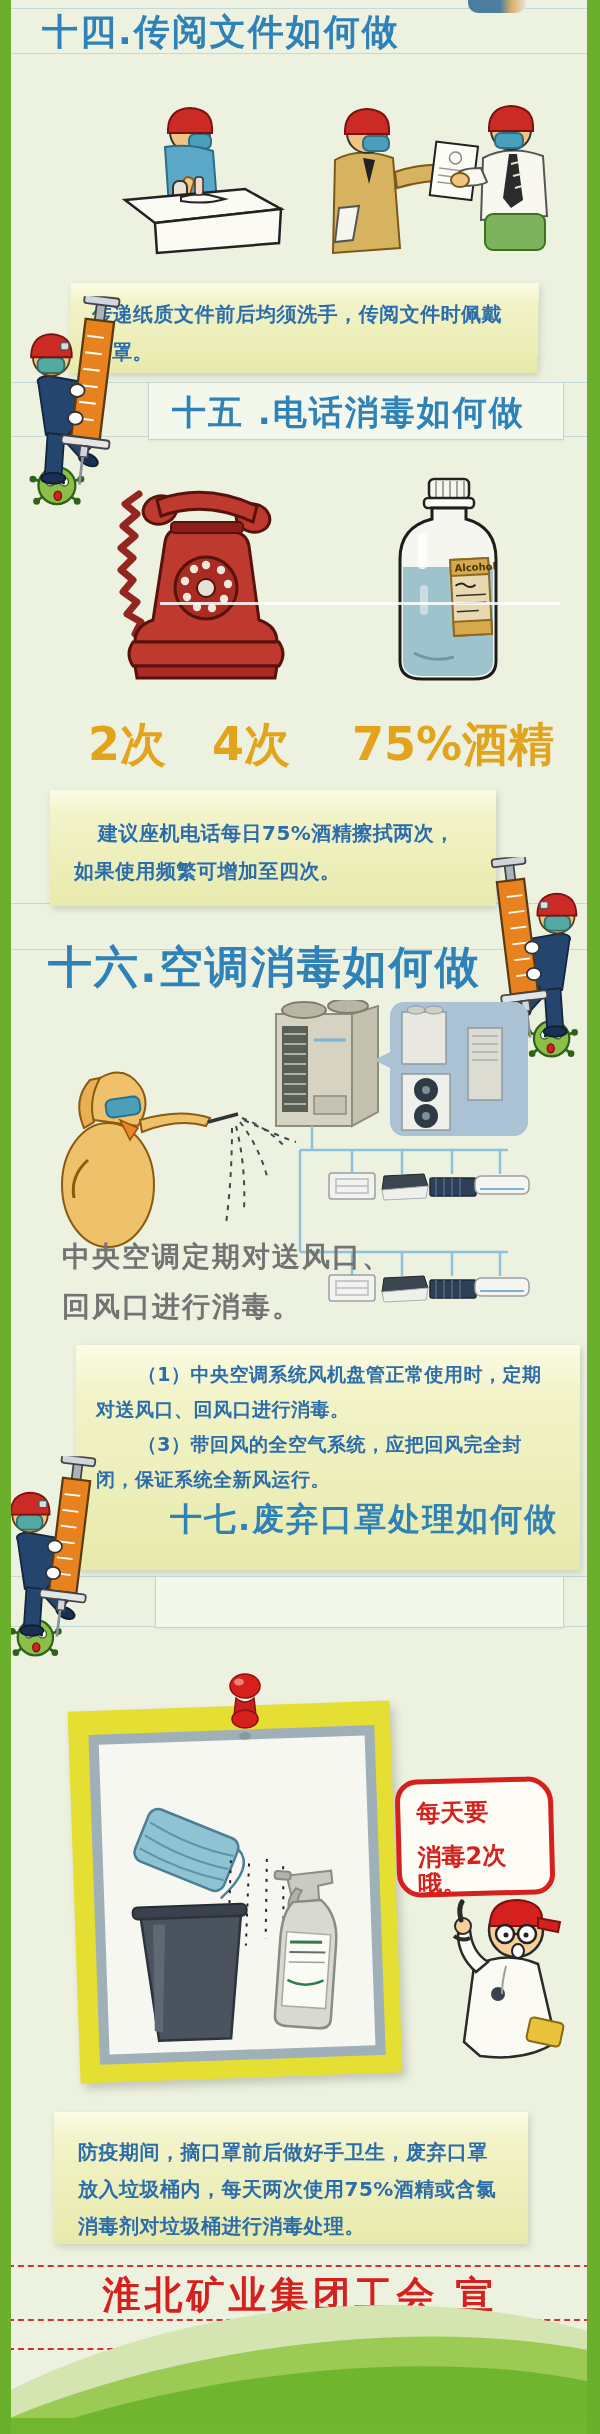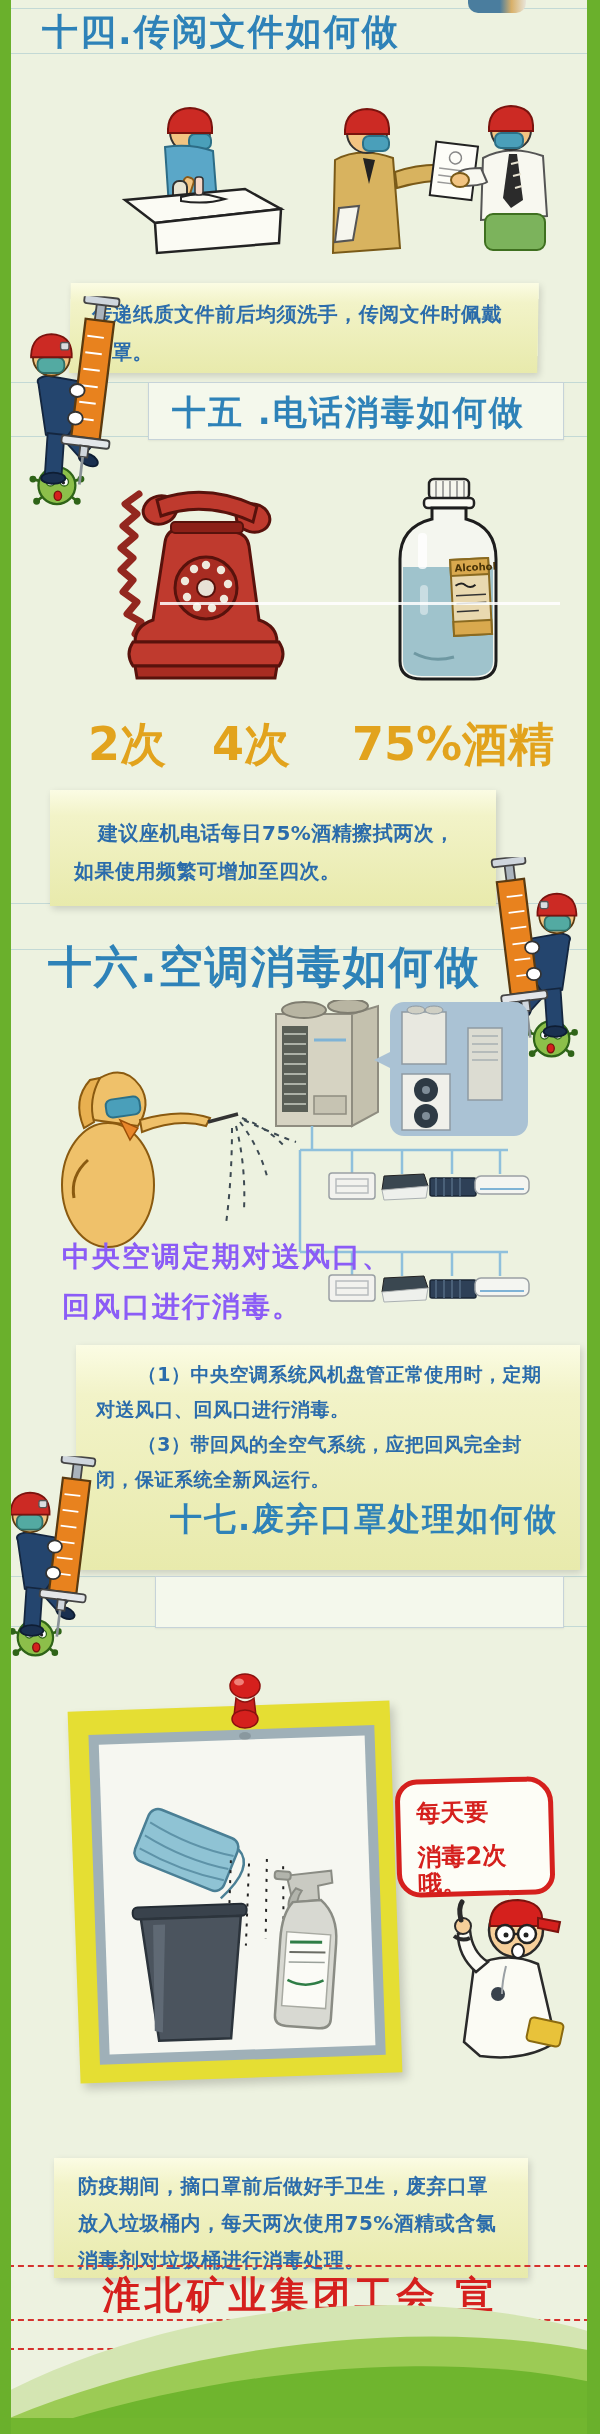--- a/index.html
+++ b/index.html
@@ -8,21 +8,21 @@
   .abs{position:absolute;}
   .rule{position:absolute;left:10px;right:12px;height:1px;background:rgba(125,175,195,.38);}
   .sidebar{position:absolute;top:0;bottom:0;width:11px;background:#6ab02c;z-index:30;}
   .sec-title{position:absolute;color:#2e82b8;font-weight:800;letter-spacing:2px;white-space:nowrap;}
   .panel{position:absolute;background:#f4f8ec;border:1px solid #c6d3d9;box-shadow:0 1px 2px rgba(0,0,0,.06);}
   .note{position:absolute;background:linear-gradient(180deg,#fbfce4 0%,#f2f3c8 22%,#e8eaac 100%);
         box-shadow:2px 3px 7px rgba(0,0,0,.15);color:#2b6cab;font-weight:bold;font-size:20px;
         line-height:1.9;letter-spacing:.5px;}
   .note p{margin:0;}
   .stat{position:absolute;color:#e2a31d;font-weight:800;font-size:46px;white-space:nowrap;}
-  .caption-green{position:absolute;color:#8b5cf6;font-weight:800;font-size:28px;letter-spacing:2px;white-space:nowrap;}
+  .caption-green{position:absolute;color:#737373;font-weight:800;font-size:28px;letter-spacing:2px;white-space:nowrap;}
   .bubble{position:absolute;left:396px;top:1778px;width:158px;height:118px;background:#fdfdf6;
           border:5px solid #d5201d;border-radius:22px 26px 20px 24px;transform:rotate(-1.5deg);
           color:#d5201d;font-weight:800;font-size:24px;line-height:1.1;padding:16px 0 0 16px;box-sizing:border-box;}
   .dash-red{position:absolute;left:8px;right:10px;border-top:2px dashed #d5322e;}
   .footer-org{position:absolute;left:0;width:600px;text-align:center;color:#d5201d;font-weight:800;
               font-size:38px;letter-spacing:4px;}
   .footer-credit{position:absolute;left:0;width:600px;text-align:center;color:#d5201d;font-size:17px;letter-spacing:3px;}
   .stripe{position:absolute;height:3px;background:rgba(255,255,255,.85);}
   .mirror{transform:scaleX(-1);}
   svg{display:block;}
@@ -420,21 +420,21 @@
     <circle cx="95" cy="42" r="9" fill="#fff" stroke="#222" stroke-width="2.5"></circle>
     <line x1="82" y1="42" x2="86" y2="42" stroke="#222" stroke-width="2.5"></line>
     <circle cx="74" cy="43" r="2.5" fill="#222"></circle>
       <circle cx="94" cy="43" r="2.5" fill="#222"></circle>
     <ellipse cx="86" cy="59" rx="6" ry="7" fill="#fff" stroke="#222" stroke-width="2"></ellipse>
     <circle cx="66" cy="102" r="7" fill="#39424c"></circle>
     <path d="M74,74 q-4,16 -4,28" fill="none" stroke="#9aa0a4" stroke-width="2"></path>
     <rect x="96" y="128" width="34" height="24" rx="4" fill="#e8c23a" stroke="#8a6a10" stroke-width="2" transform="rotate(12 113 140)"></rect>
   </svg>
 
-  <div class="note" style="left:54px;top:2112px;width:430px;height:110px;padding:10px 20px 0 24px;font-size:20px;line-height:1.85;margin-top:46px;">
+  <div class="note" style="left:54px;top:2112px;width:430px;height:110px;padding:22px 20px 0 24px;font-size:20px;line-height:1.85;">
     <p>防疫期间，摘口罩前后做好手卫生，废弃口罩放入垃圾桶内，每天两次使用75%酒精或含氯消毒剂对垃圾桶进行消毒处理。</p>
   </div>
 
   <div class="dash-red" style="top:2265px"></div>
   <div class="footer-org" style="top:2270px">淮北矿业集团工会 宣</div>
   <div class="dash-red" style="top:2319px"></div>
   <div class="footer-credit" style="top:2326px">插图漫画/王　建</div>
   <div class="dash-red" style="top:2348px"></div>
 
   <div class="abs" style="left:0;top:2240px;width:600px;height:194px;overflow:hidden;">

